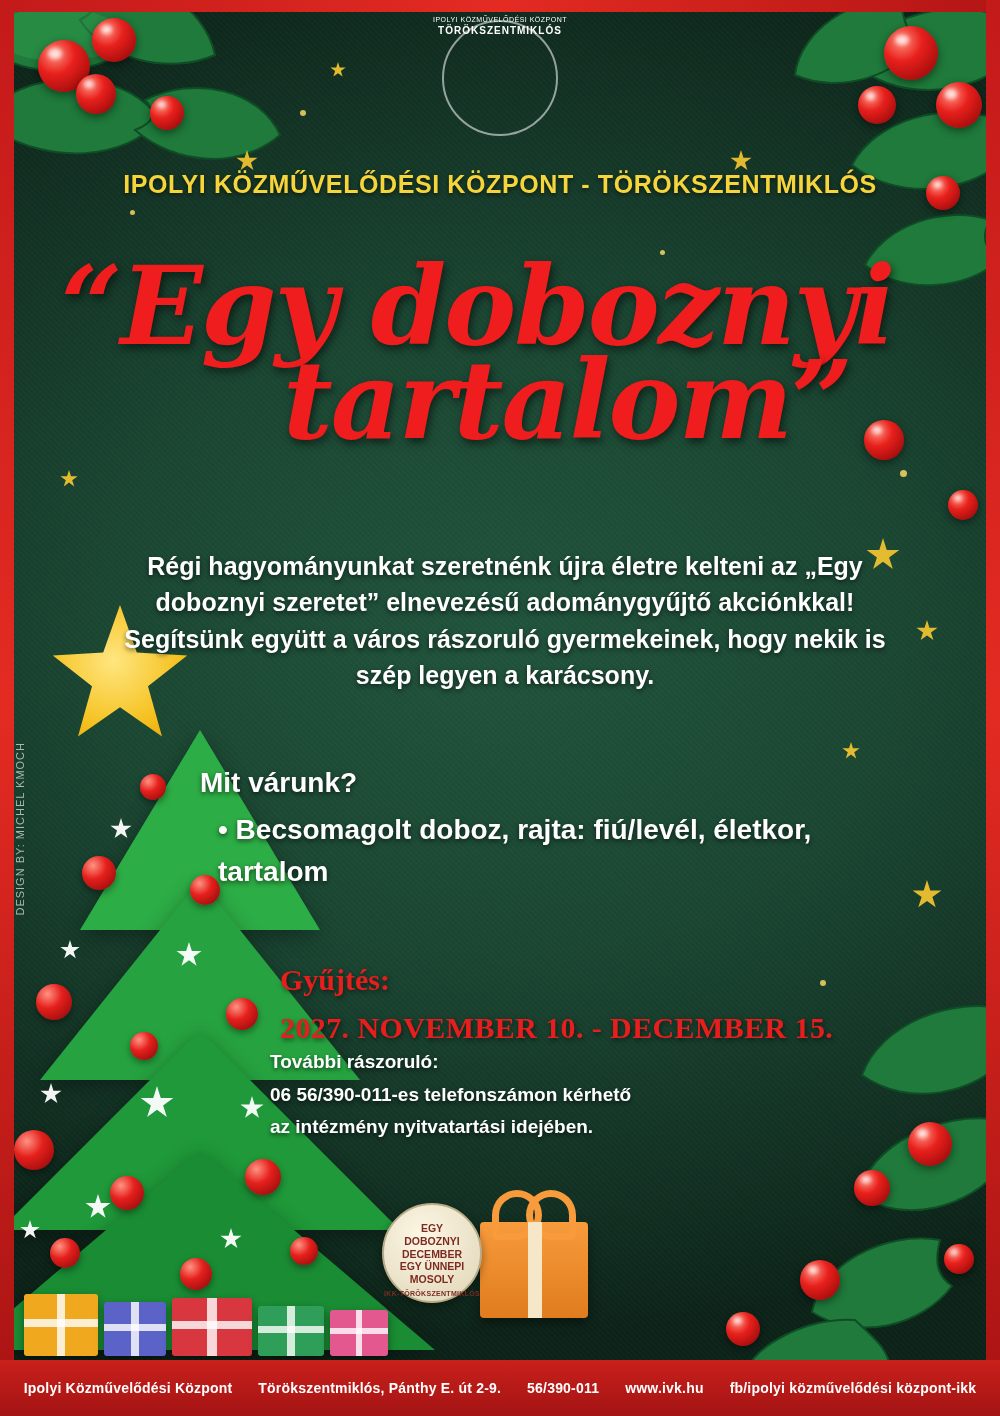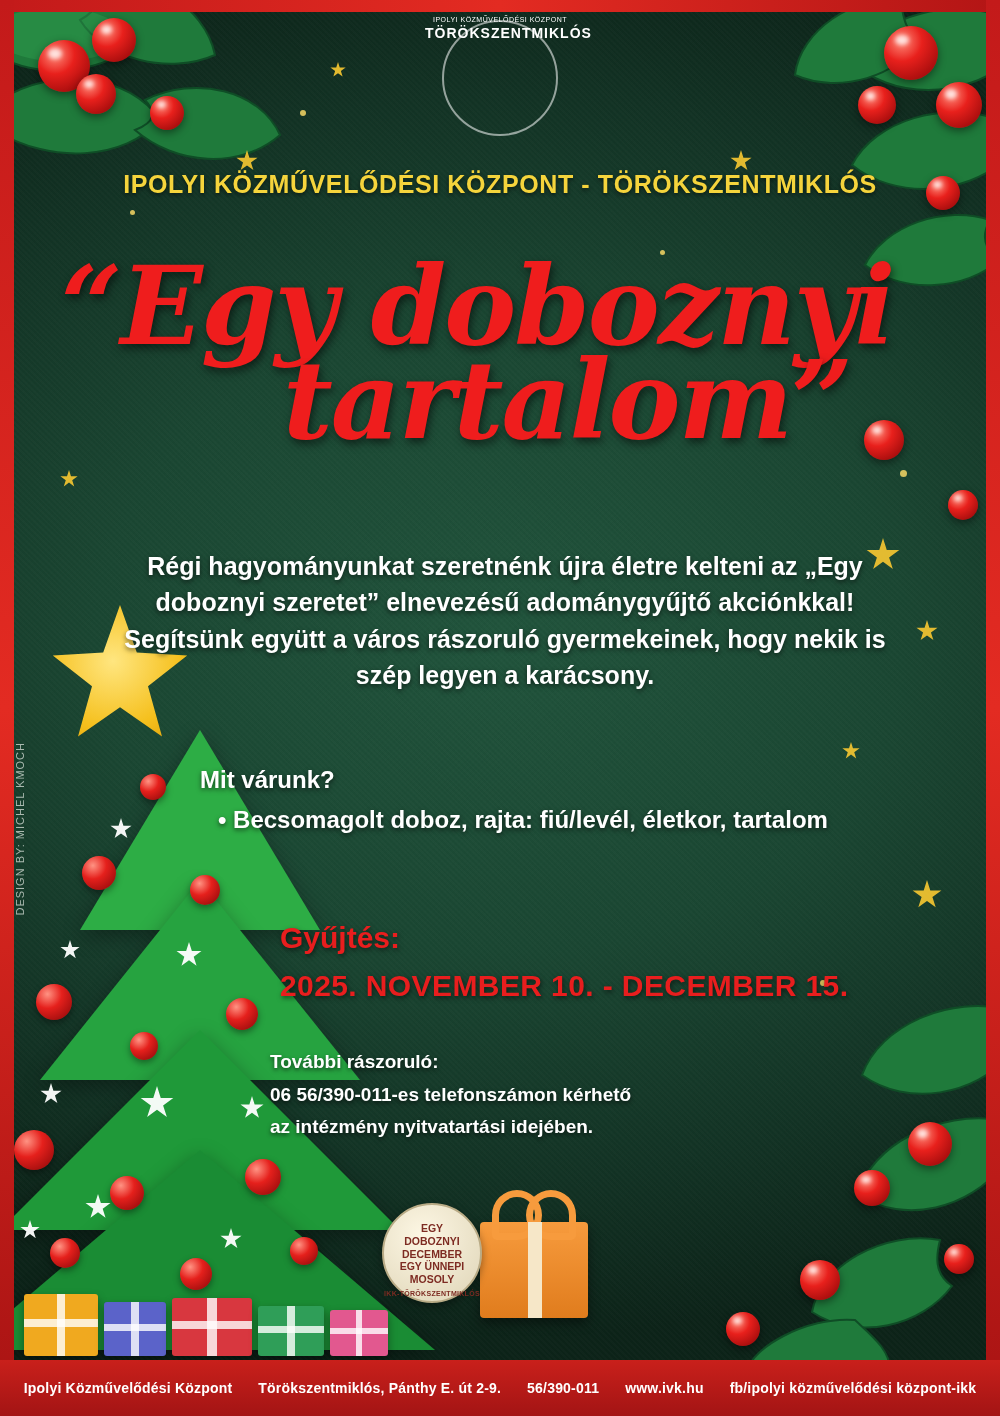--- a/index.html
+++ b/index.html
@@ -95,21 +95,21 @@
     line-height: 1;
     text-shadow: 0 2px 5px rgba(0,0,0,0.5);
   }
   .logo .ikk-sub1 {
     font-size: 7px;
     color: #ffffff;
     letter-spacing: 0.5px;
     margin-top: 2px;
   }
   .logo .ikk-sub2 {
-    font-size: 14px;
+    font-size: 10px;
     font-weight: bold;
     color: #ffffff;
     letter-spacing: 1px;
     margin-top: 2px;
   }
   .logo-ring {
     position: absolute;
     top: 6px; left: 50%;
     transform: translateX(-50%);
     width: 112px; height: 112px;
@@ -174,36 +174,37 @@
   }
 
   .expect {
     position: absolute;
     top: 762px;
     left: 200px;
     width: 720px;
     z-index: 20;
     color: #ffffff;
     font-weight: bold;
-    font-size: 24px;
+    font-size: 28px;
     line-height: 1.52;
     text-shadow: 0 2px 5px rgba(0,0,0,0.6);
   }
   .expect .q { margin-bottom: 4px; }
   .expect .bullet { padding-left: 18px; }
 
   .collect {
     position: absolute;
-    top: 921px;
+    top: 963px;
     left: 280px;
     width: 700px;
     z-index: 20;
     color: #e81e1e;
     font-weight: bold;
     text-shadow: 1px 2px 5px rgba(0,0,0,0.55);
+    font-family: Liberation Serif, serif;
   }
   .collect .label { font-size: 30px; }
   .collect .dates { font-size: 30px; margin-top: 14px; letter-spacing: 0.4px; }
 
   .info {
     position: absolute;
     top: 1046px;
     left: 270px;
     width: 640px;
     z-index: 20;
@@ -432,21 +433,21 @@
 
   <div class="lead">Régi hagyományunkat szeretnénk újra életre kelteni az „Egy doboznyi szeretet” elnevezésű adománygyűjtő akciónkkal! Segítsünk együtt a város rászoruló gyermekeinek, hogy nekik is szép legyen a karácsony.</div>
 
   <div class="expect">
     <div class="q">Mit várunk?</div>
     <div class="bullet">• Becsomagolt doboz, rajta: fiú/levél, életkor, tartalom</div>
   </div>
 
   <div class="collect">
     <div class="label">Gyűjtés:</div>
-    <div class="dates">2025. NOVEMBER 10. - DECEMBER 15.</div>
+    <div class="dates">2027. NOVEMBER 10. - DECEMBER 15.</div>
   </div>
 
   <div class="info">
     <div>További rászoruló:</div>
     <div>06 56/390-011-es telefonszámon kérhető</div>
     <div>az intézmény nyitvatartási idejében.</div>
   </div>
 
   <div class="designer">DESIGN BY: MICHEL KMOCH</div>
 

